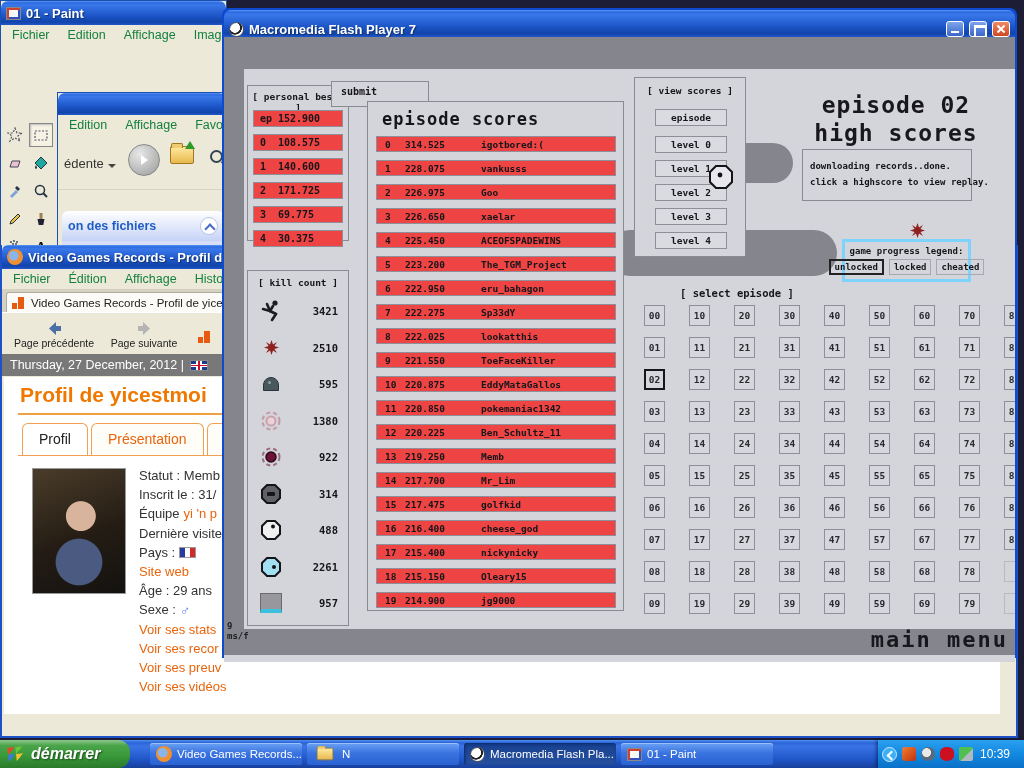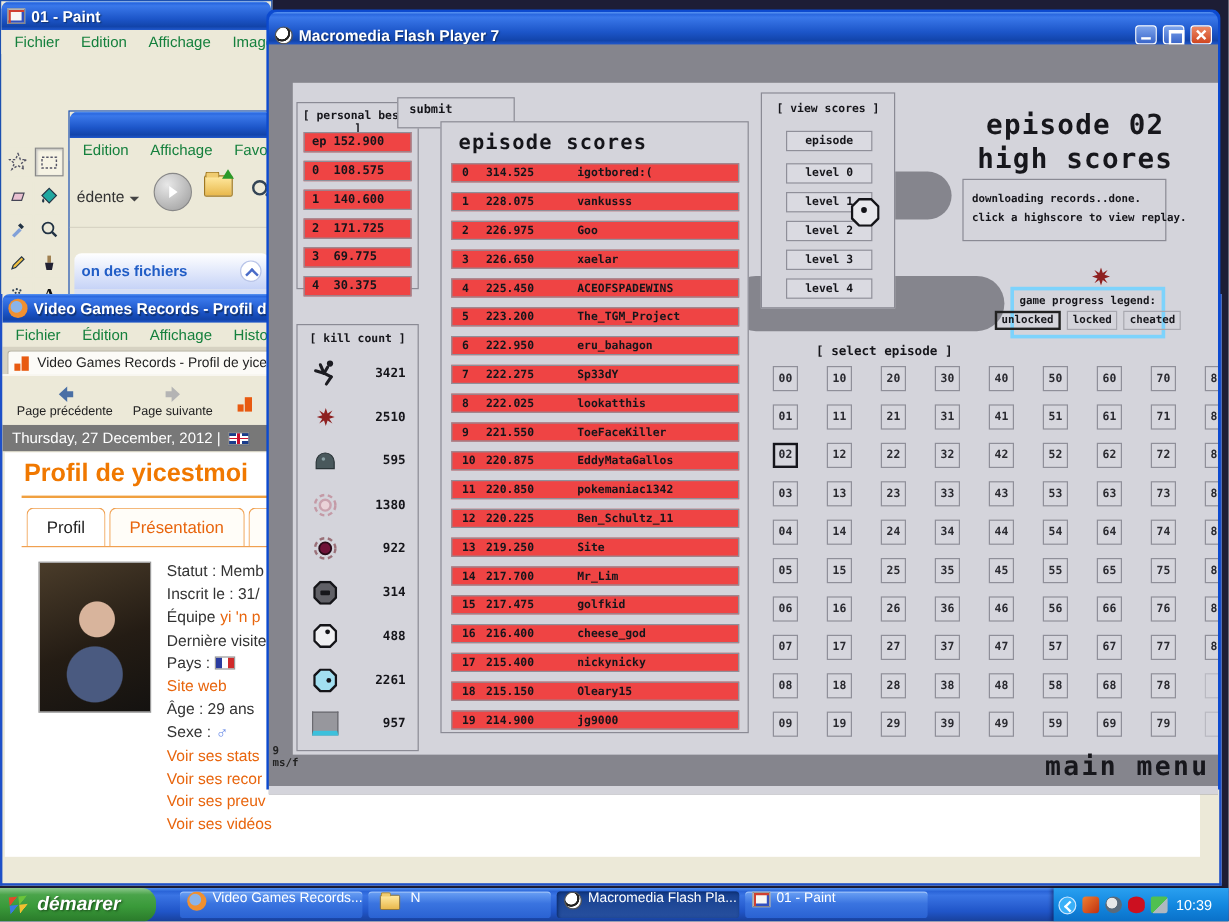--- a/index.html
+++ b/index.html
@@ -183,21 +183,21 @@
   #start-btn { position:absolute; left:0; top:0; width:130px; height:28px; border-radius:0 12px 12px 0;
                background:linear-gradient(180deg,#8cc88c 0%,#4aa44a 20%,#3a9a3a 55%,#2a7a2a 100%);
                display:flex; align-items:center; gap:7px; padding:0 14px 0 8px;
                color:#fff; font-weight:bold; font-style:italic; font-size:16px; text-shadow:1px 1px 2px #1a4a1a; }
   .winflag { display:inline-block; width:16px; height:14px; transform:rotate(-6deg);
              background: linear-gradient(135deg,#e04a2a 0 46%, transparent 50%) 0 0/8px 7px no-repeat,
                          linear-gradient(135deg,#6ac43a 0 46%, transparent 50%) 8px 0/8px 7px no-repeat,
                          linear-gradient(135deg,#3a7ae0 0 46%, transparent 50%) 0 7px/8px 7px no-repeat,
                          linear-gradient(135deg,#f0c030 0 46%, transparent 50%) 8px 7px/8px 7px no-repeat; }
   #tasks { position:absolute; left:150px; top:0; display:flex; gap:5px; padding-top:3px; }
-  .task { width:152px; height:22px; border-radius:3px; display:flex; gap:5px; padding:0 6px;
+  .task { width:152px; height:22px; border-radius:3px; display:flex; align-items:center; gap:5px; padding:0 6px;
           background:linear-gradient(180deg,#6ba1f5,#3a74e0 45%,#2a62d2); box-shadow:inset 0 1px 0 #9cc0f8;
           color:#fff; font-size:11.5px; white-space:nowrap; overflow:hidden; }
   .task.active { background:linear-gradient(180deg,#17408f,#27509f); box-shadow:inset 1px 1px 3px #0a2a6a; }
   .task .ti { flex:none; }
   #tray { position:absolute; right:0; top:0; width:146px; height:28px;
           background:linear-gradient(180deg,#2aa0f0 0%,#1388e0 50%,#0a70c8 100%);
           box-shadow:-2px 0 3px rgba(0,0,30,.4); display:flex; align-items:center; gap:5px; padding:0 8px 0 4px; }
   .tray-chev { width:15px; height:15px; border-radius:50%; background:#3ab0f8; border:1px solid #d0e8ff; position:relative; }
   .tray-chev::after { content:""; position:absolute; left:5px; top:4px; width:5px; height:5px;
                       border-left:2px solid #fff; border-bottom:2px solid #fff; transform:rotate(45deg); }
@@ -596,21 +596,21 @@
               <span class="sc-name">pokemaniac1342</span>
             </div>
             <div class="sc-row box">
               <span class="sc-rank">12</span>
               <span class="sc-score">220.225</span>
               <span class="sc-name">Ben_Schultz_11</span>
             </div>
             <div class="sc-row box">
               <span class="sc-rank">13</span>
               <span class="sc-score">219.250</span>
-              <span class="sc-name">Site</span>
+              <span class="sc-name">Memb</span>
             </div>
             <div class="sc-row box">
               <span class="sc-rank">14</span>
               <span class="sc-score">217.700</span>
               <span class="sc-name">Mr_Lim</span>
             </div>
             <div class="sc-row box">
               <span class="sc-rank">15</span>
               <span class="sc-score">217.475</span>
               <span class="sc-name">golfkid</span>

